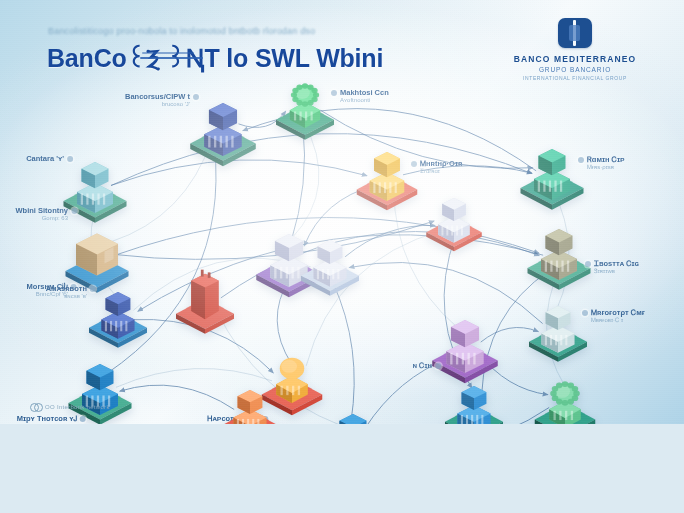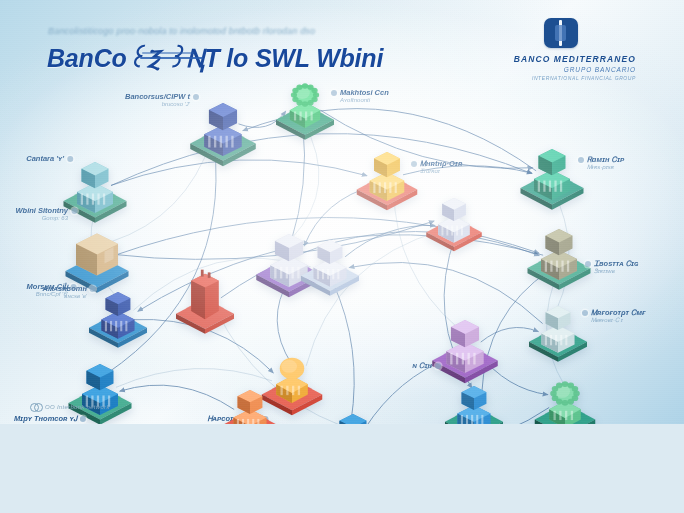--- a/index.html
+++ b/index.html
@@ -6,21 +6,20 @@
   body{
     width:684px;height:513px;overflow:hidden;
     font-family:"Liberation Sans",sans-serif;
     background:#dceaf2;
   }
   #stage{
     position:relative;width:684px;height:424px;overflow:hidden;
     background:
       radial-gradient(ellipse 62% 55% at 50% 48%, #ffffff 0%, #fbfdfe 38%, rgba(244,250,253,0.65) 62%, rgba(220,236,245,0.15) 85%, rgba(200,226,240,0) 100%),
       linear-gradient(135deg,#b7d9ea 0%, #cfe5f0 18%, #e9f3f8 38%, #f7fbfd 52%, #e6f1f7 68%, #cfe4f0 85%, #aed3e8 100%);
-    font-style: italic;
   }
   
   .haze{position:absolute;inset:0;pointer-events:none;
     background:radial-gradient(ellipse 75% 70% at 48% 50%, rgba(255,255,255,0.55) 0%, rgba(255,255,255,0.12) 55%, rgba(255,255,255,0) 78%);}
   .grain{position:absolute;inset:0;pointer-events:none;opacity:.55;
     background:repeating-linear-gradient(0deg, rgba(255,255,255,0.035) 0 1px, rgba(0,0,0,0.012) 1px 2px);}
 
   
   #header{position:absolute;left:0;top:0;width:684px;height:96px;}
   #subtitle-top{
@@ -37,21 +36,21 @@
   #title-strike{
     position:absolute;left:140px;top:57px;width:63px;height:2px;
     background:#2a5fb0;opacity:.85;border-radius:1px;
   }
   #title-strike2{
     position:absolute;left:142px;top:52px;width:52px;height:2px;
     background:#2a5fb0;opacity:.5;border-radius:1px;
   }
 
   
-  #brand{position:absolute;right:48px;top:18px;width:150px;text-align:right;}
+  #brand{position:absolute;right:34px;top:18px;width:150px;text-align:center;}
   #brand-mark{
     width:34px;height:30px;margin:0 auto 6px auto;position:relative;
     background:#1d4f91;border-radius:7px;
     box-shadow:0 1px 2px rgba(20,60,120,.25);
   }
   #brand-mark::before{
     content:"";position:absolute;left:15px;top:2px;width:3px;height:26px;
     background:#f3f8fc;border-radius:1px;
   }
   #brand-mark::after{

